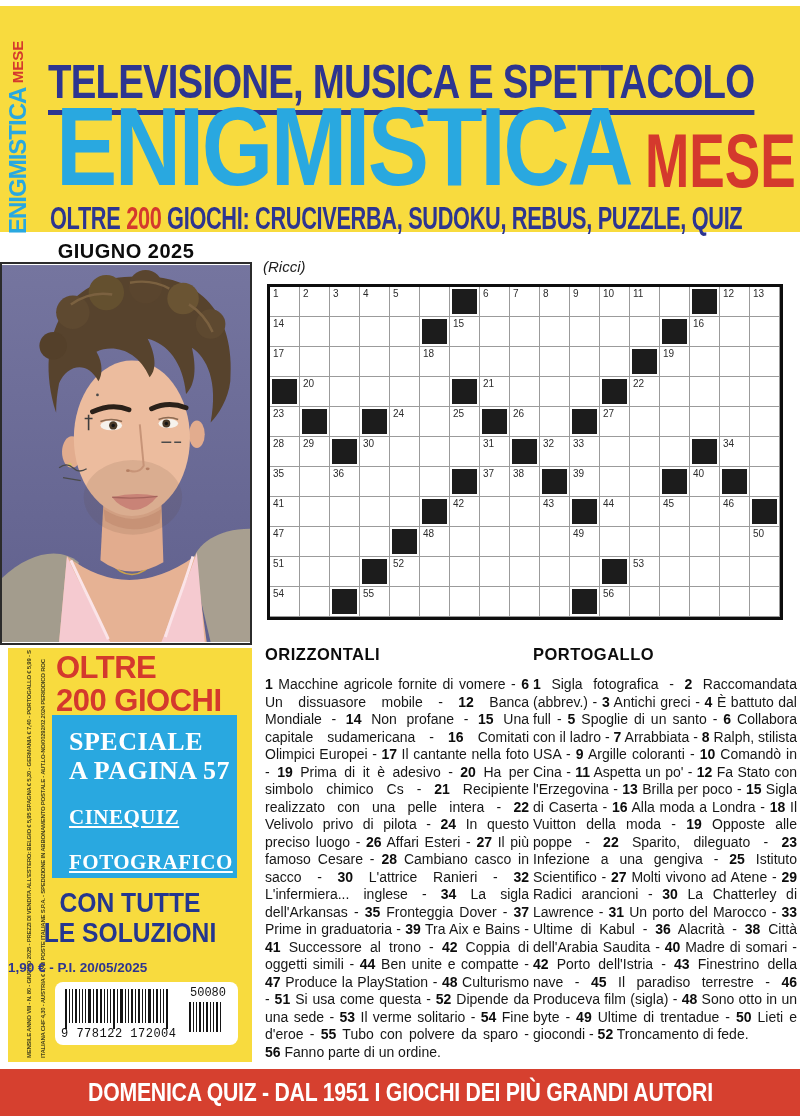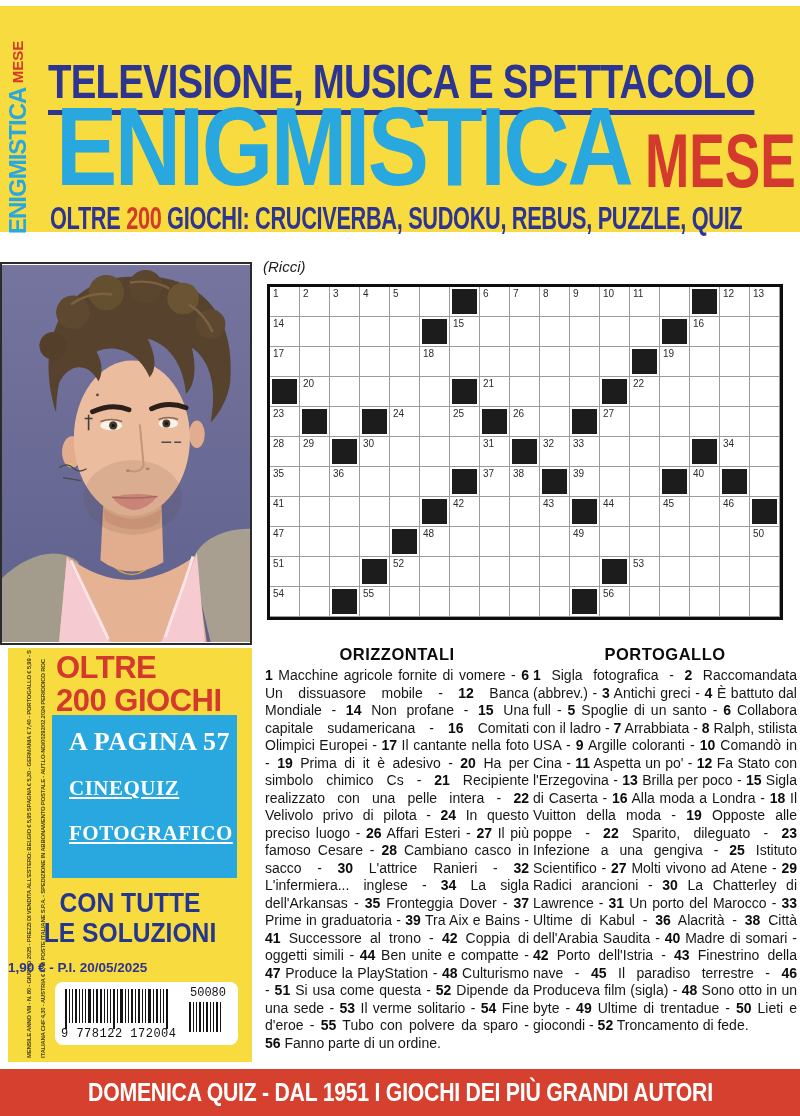--- a/index.html
+++ b/index.html
@@ -39,22 +39,22 @@
   .grid{position:absolute;left:267px;top:284px;display:grid;background:#fff;
         border:3px solid #0d0d0d;}
   .cell{position:relative;width:30px;height:30px;box-sizing:border-box;
         border-right:1px solid #9b9b9b;border-bottom:1px solid #9b9b9b;background:#fff;}
   .cell span{position:absolute;top:1px;left:3px;font-size:10px;color:#2b2b2b;}
   .cell.black::after{content:"";position:absolute;left:2px;top:2px;right:2px;bottom:2px;background:#1c1c1c;}
   
   .clue-col{position:absolute;top:645px;width:264px;}
   .clue-col.left{left:265px;}
   .clue-col.right{left:533px;}
-  .clue-header{text-align:center;font-size:16.5px;font-weight:bold;color:#0c0c0c;letter-spacing:.5px;}
-  .clue-text{margin-top:3px;font-size:14px;line-height:17.5px;text-align:justify;color:#161616;}
+  .clue-header{font-size:16.5px;font-weight:bold;color:#0c0c0c;letter-spacing:.5px;}
+  .clue-text{margin-top:12px;font-size:14px;line-height:17.5px;text-align:justify;color:#161616;}
   .clue-text b{color:#0c0c0c;}
   
   .sidebar{position:absolute;left:8px;top:648px;width:244px;height:414px;background:#F8DB3E;}
   .spine-info{position:absolute;top:2px;height:408px;width:13px;overflow:hidden;
               writing-mode:vertical-rl;transform:rotate(180deg);white-space:nowrap;
               font-size:6px;font-weight:bold;letter-spacing:-.25px;color:#45421c;}
   .spine-info.l1{left:18px;}
   .spine-info.l2{left:32px;}
   .promo1{position:absolute;left:48px;top:3px;font-size:31px;line-height:33px;font-weight:bold;
           color:#D4392D;letter-spacing:-.5px;}
@@ -93,20 +93,21 @@
     <div class="spine-title">
       <span class="big">ENIGMISTICA</span>
       <span class="small">MESE</span>
     </div>
     <div class="topline">TELEVISIONE, MUSICA E SPETTACOLO</div>
     <div class="title-main">ENIGMISTICA</div>
     <div class="title-suffix">MESE</div>
     <div class="subline"><span>OLTRE </span><span class="hl">200</span><span> GIOCHI: CRUCIVERBA, SUDOKU, REBUS, PUZZLE, QUIZ</span></div>
   </div>
 
+  <div class="date-label">GIUGNO 2025</div>
 
   <div class="photo">
     <svg width="248" height="379" viewBox="0 0 252 383">
       <defs>
         <linearGradient id="bgv" x1="0" y1="0" x2="0" y2="1">
           <stop offset="0" stop-color="#75759f"></stop>
             <stop offset="1" stop-color="#60608d"></stop>
         </linearGradient>
       </defs>
       <rect x="0" y="0" width="252" height="383" fill="url(#bgv)"></rect>
@@ -481,20 +482,21 @@
   </div>
 
   <div class="sidebar">
     <div class="spine-info l1">MENSILE ANNO VIII - N. 80 - GIUGNO 2025 - PREZZI DI VENDITA ALL'ESTERO: BELGIO € 5,95 SPAGNA € 5,30 - GERMANIA € 7,40 - PORTOGALLO € 5,99 - SVIZZERA</div>
     <div class="spine-info l2">ITALIANA CHF 4,30 - AUSTRIA € 3,40 POSTE ITALIANE S.P.A. - SPEDIZIONE IN ABBONAMENTO POSTALE - AUT.LO-NO/00292/02.2024 PERIODICO ROC</div>
     <div class="promo1">
       <div>OLTRE</div>
       <div>200 GIOCHI</div>
     </div>
     <div class="special-box">
+      <div class="l1">SPECIALE</div>
       <div class="l1">A PAGINA 57</div>
       <div class="l2">CINEQUIZ</div>
       <div class="l2">FOTOGRAFICO</div>
     </div>
     <div class="solutions">
       <div>CON TUTTE</div>
       <div>LE SOLUZIONI</div>
     </div>
     <div class="price-line">1,90 € - P.I. 20/05/2025</div>
     <div class="barcode-box">

